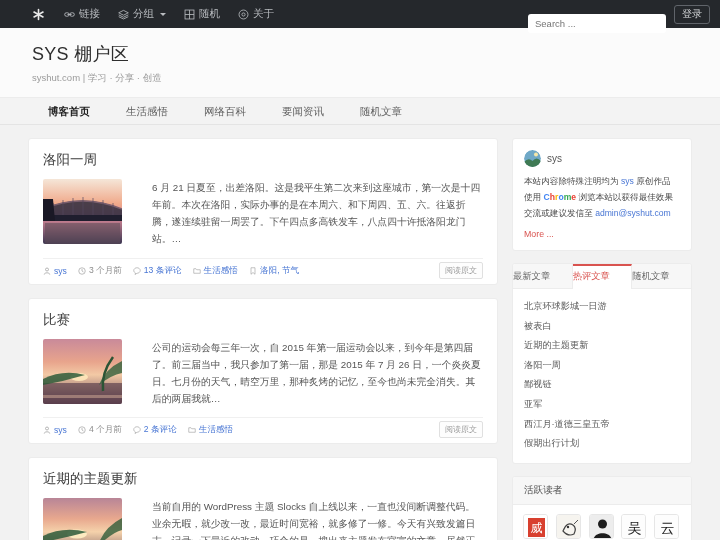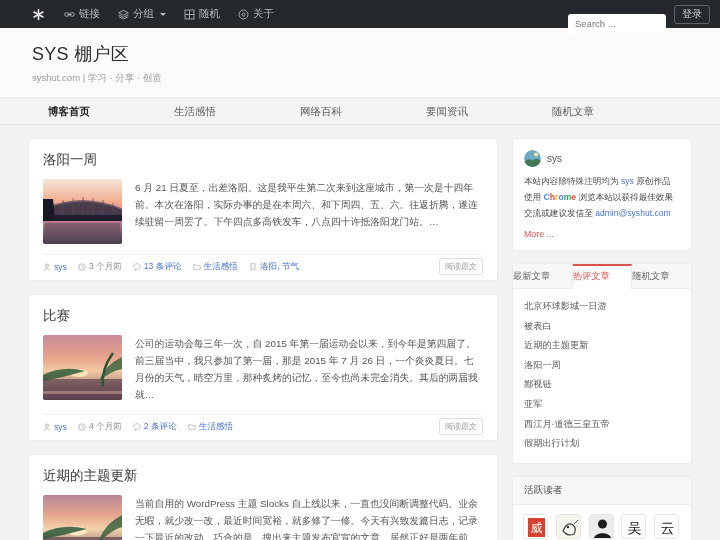--- a/index.html
+++ b/index.html
@@ -38,21 +38,21 @@
     width: 0; height: 0; margin-left: 2px;
     border-left: 3px solid transparent;
     border-right: 3px solid transparent;
     border-top: 3.5px solid #b9bcc0;
   }
   .tb-right {
     position: absolute; right: 10px; top: 0;
     height: 28px; display: flex; align-items: center; gap: 8px;
   }
   .search-box {
-    width: 98px; height: 19px;
+    width: 138px; height: 19px;
     background: #fff; border: none; border-radius: 3px;
     font-size: 9.5px; color: #7b7b7b;
     padding: 0 7px;
     font-family: "Liberation Sans", sans-serif;
     outline: none;
     margin-top: 19px;
   }
   .login-btn {
     height: 19px; min-width: 34px;
     border: 1px solid #60646a; border-radius: 3px;
@@ -76,21 +76,20 @@
     font-size: 9.5px; color: #9b9b9b; margin-top: 6px;
   }
 
   
   .mainnav {
     background: #f3f3f3;
     border-bottom: 1px solid #e4e4e4;
     height: 27px;
     display: flex; align-items: center;
     padding-left: 30px;
-    gap: 48px;
   }
   .nav-item {
     font-size: 10.5px; color: #5f5f5f;
     padding: 0 18px; line-height: 27px;
     cursor: pointer; white-space: nowrap;
   }
   .nav-item.active { color: #222; font-weight: bold; }
 
   
   .content {
@@ -107,21 +106,21 @@
     background: #fff;
     border: 1px solid #ececec;
     border-radius: 3px;
     padding: 12px 14px 0 14px;
     margin-bottom: 13px;
   }
   .post-title {
     font-size: 13.5px; color: #3a3a3a; font-weight: normal;
     margin-bottom: 10px;
   }
-  .post-body { display: flex; gap: 13px; }
+  .post-body { display: flex; gap: 30px; }
   .thumb {
     width: 79px; height: 65px; flex: 0 0 79px;
     border-radius: 2px; overflow: hidden;
     position: relative;
   }
   .thumb svg { display: block; width: 79px; height: 65px; }
   .excerpt {
     font-size: 9.8px; line-height: 1.75; color: #555;
     flex: 1; overflow: hidden;
   }

